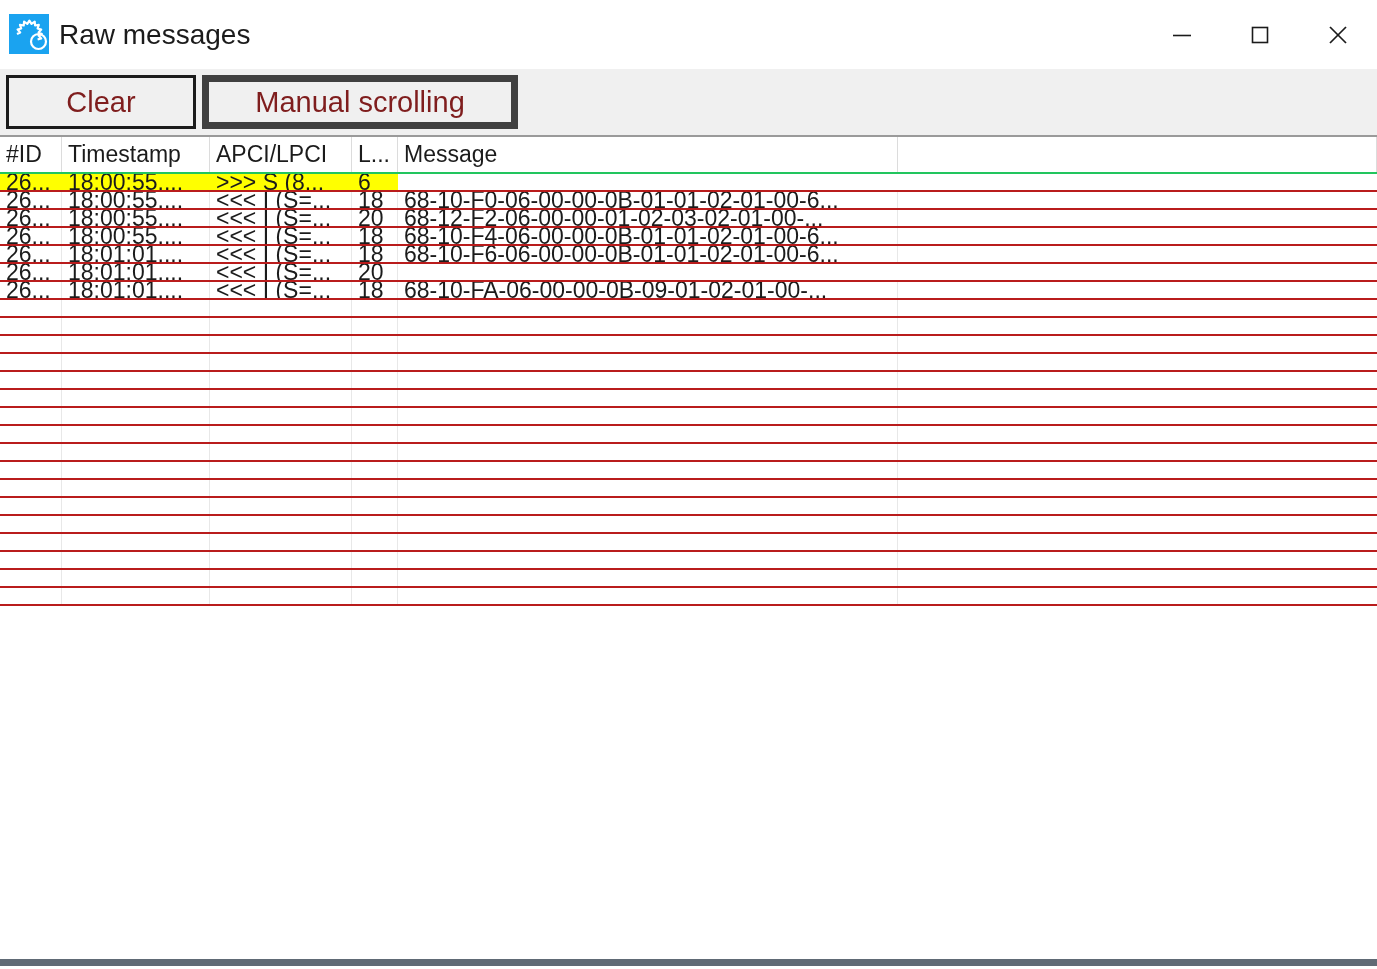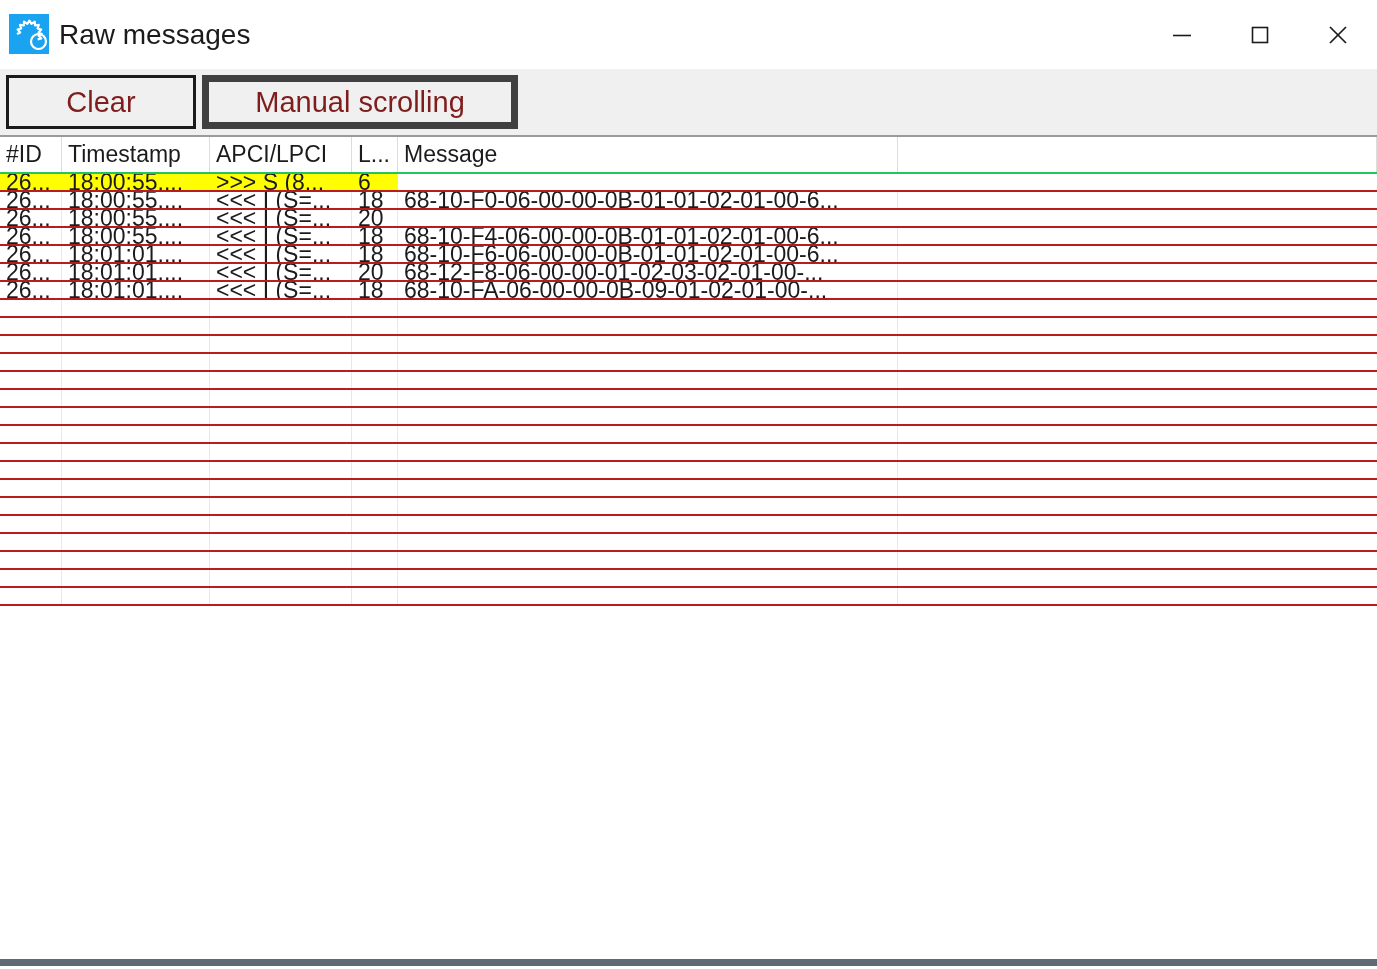--- a/index.html
+++ b/index.html
@@ -220,20 +220,21 @@
         <div class="cell c-apci">&lt;&lt;&lt; I (S=...</div>
         <div class="cell c-len">18</div>
         <div class="cell c-msg">68-10-F0-06-00-00-0B-01-01-02-01-00-6...</div>
         <div class="cell c-tail"></div>
       </div>
       <div class="row">
         <div class="cell c-id">26...</div>
         <div class="cell c-ts">18:00:55....</div>
         <div class="cell c-apci">&lt;&lt;&lt; I (S=...</div>
         <div class="cell c-len">20</div>
+        <div class="cell c-msg">68-12-F2-06-00-00-01-02-03-02-01-00-...</div>
         <div class="cell c-tail"></div>
       </div>
       <div class="row">
         <div class="cell c-id">26...</div>
         <div class="cell c-ts">18:00:55....</div>
         <div class="cell c-apci">&lt;&lt;&lt; I (S=...</div>
         <div class="cell c-len">18</div>
         <div class="cell c-msg">68-10-F4-06-00-00-0B-01-01-02-01-00-6...</div>
         <div class="cell c-tail"></div>
       </div>
@@ -243,21 +244,20 @@
         <div class="cell c-apci">&lt;&lt;&lt; I (S=...</div>
         <div class="cell c-len">18</div>
         <div class="cell c-msg">68-10-F6-06-00-00-0B-01-01-02-01-00-6...</div>
         <div class="cell c-tail"></div>
       </div>
       <div class="row">
         <div class="cell c-id">26...</div>
         <div class="cell c-ts">18:01:01....</div>
         <div class="cell c-apci">&lt;&lt;&lt; I (S=...</div>
         <div class="cell c-len">20</div>
-        <div class="cell c-msg">68-12-F8-06-00-00-01-02-03-02-01-00-...</div>
         <div class="cell c-tail"></div>
       </div>
       <div class="row">
         <div class="cell c-id">26...</div>
         <div class="cell c-ts">18:01:01....</div>
         <div class="cell c-apci">&lt;&lt;&lt; I (S=...</div>
         <div class="cell c-len">18</div>
         <div class="cell c-msg">68-10-FA-06-00-00-0B-09-01-02-01-00-...</div>
         <div class="cell c-tail"></div>
       </div>

